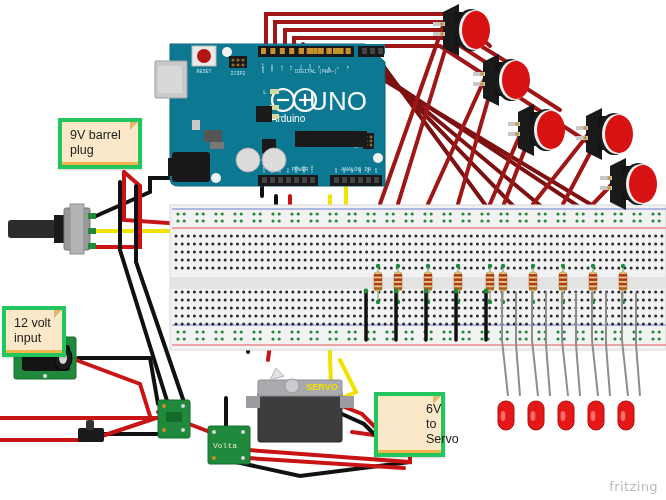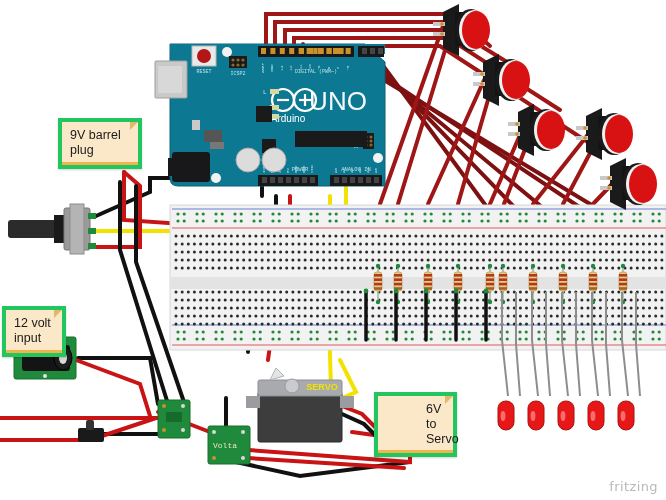--- a/index.html
+++ b/index.html
@@ -1551,17 +1551,17 @@
           <circle cx="609" cy="178" r="1.8" fill="#c8922a"></circle>
           <circle cx="609" cy="188" r="1.8" fill="#c8922a"></circle>
         </g>
       </g>
   </svg>
 
   <div id="notes-host">
       <div class="note" style="left: 58px; top: 118px; width: 84px; min-height: 48px;">9V barrel
 plug<span class="bar"></span></div>
       <div class="note" style="left: 2px; top: 298px; width: 64px; min-height: 26px; margin-top: 8px;">12 volt input<span class="bar"></span></div>
-      <div class="note" style="left: 374px; top: 392px; width: 83px; min-height: 26px; padding-left: 48px;">6V to Servo<span class="bar"></span></div>
+      <div class="note" style="left: 374px; top: 392px; width: 71px; min-height: 26px; padding-left: 48px;">6V to Servo<span class="bar"></span></div>
     </div>
 
   <div id="fritzing">fritzing</div>
 </div>
 
 </body></html>

